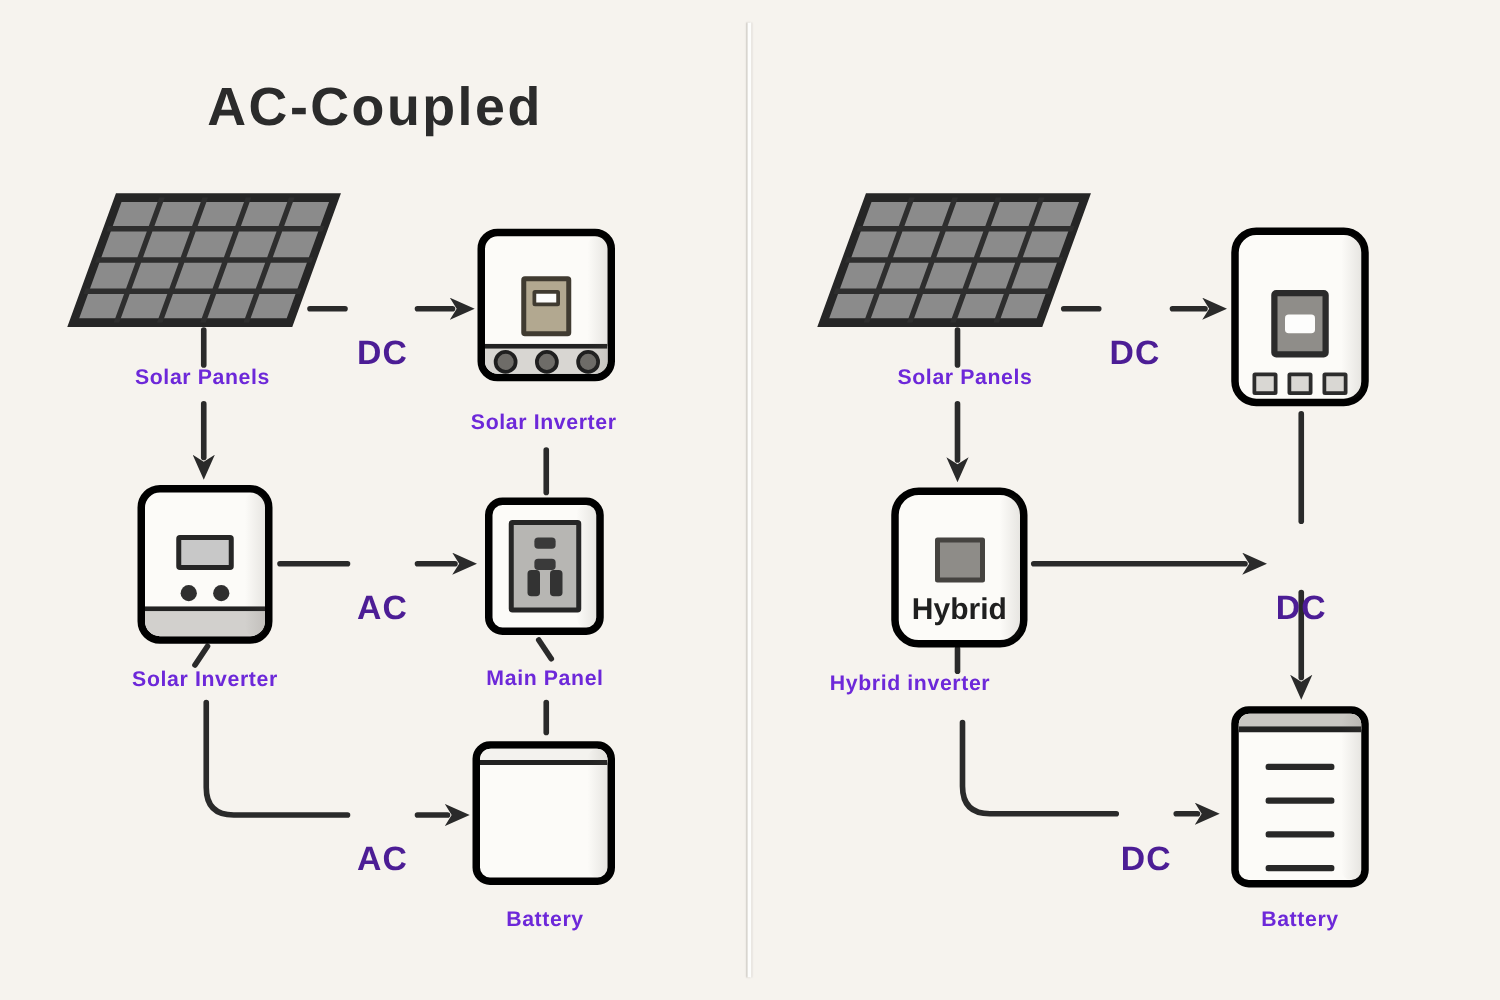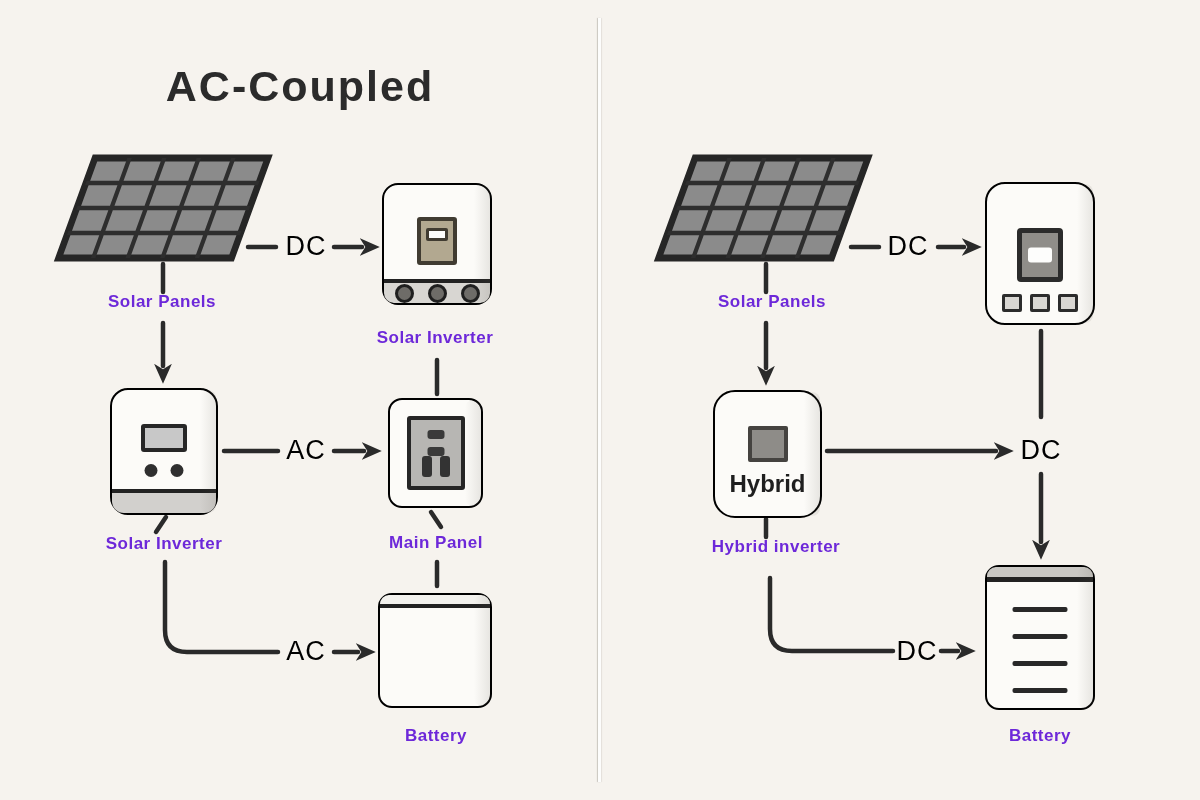--- a/index.html
+++ b/index.html
@@ -25,28 +25,28 @@
     font-size:43px;font-weight:700;letter-spacing:2px;
     color:#2b2b2b;white-space:nowrap;
   }
   .lbl{
     position:absolute;transform:translateX(-50%);
     font-size:17px;font-weight:700;letter-spacing:.5px;
     color:#6d28d9;white-space:nowrap;
   }
   .wlbl{
     position:absolute;transform:translateX(-50%);
-    font-size:27px;font-weight:400;letter-spacing:1px;
-    color:#000000;white-space:nowrap;
+    font-size:27px;font-weight:700;letter-spacing:1px;
+    color:#4c1d95;white-space:nowrap;margin-top:36px;
   }
 
   .device{
     position:absolute;box-sizing:border-box;
     background:#fcfbf8;
-    border:2px solid #000000;
+    border:6px solid #000000;
     text-align:center;
   }
   .device::after{ 
     content:"";position:absolute;top:0;right:0;bottom:0;width:16px;
     background:linear-gradient(to right,rgba(90,85,75,0),rgba(90,85,75,.13));
     border-radius:inherit;pointer-events:none;
   }
   .abs{position:absolute;box-sizing:border-box;}
   .cx{left:50%;transform:translateX(-50%);}
 
@@ -209,19 +209,19 @@
   <div class="lbl" style="left:162px;top:292px;">Solar Panels</div>
   <div class="lbl" style="left:435px;top:328px;">Solar Inverter</div>
   <div class="lbl" style="left:164px;top:534px;">Solar Inverter</div>
   <div class="lbl" style="left:436px;top:533px;">Main Panel</div>
   <div class="lbl" style="left:436px;top:726px;">Battery</div>
   <div class="wlbl" style="left:306px;top:231px;">DC</div>
   <div class="wlbl" style="left:306px;top:435px;">AC</div>
   <div class="wlbl" style="left:306px;top:636px;">AC</div>
 
   <div class="lbl" style="left:772px;top:292px;">Solar Panels</div>
-  <div class="lbl" style="left:776px;top:537px;">Hybrid inverter</div>
+  <div class="lbl" style="left:728px;top:537px;">Hybrid inverter</div>
   <div class="lbl" style="left:1040px;top:726px;">Battery</div>
   <div class="wlbl" style="left:908px;top:231px;">DC</div>
   <div class="wlbl" style="left:1041px;top:435px;">DC</div>
   <div class="wlbl" style="left:917px;top:636px;">DC</div>
 
 </div>
 
 </body></html>

